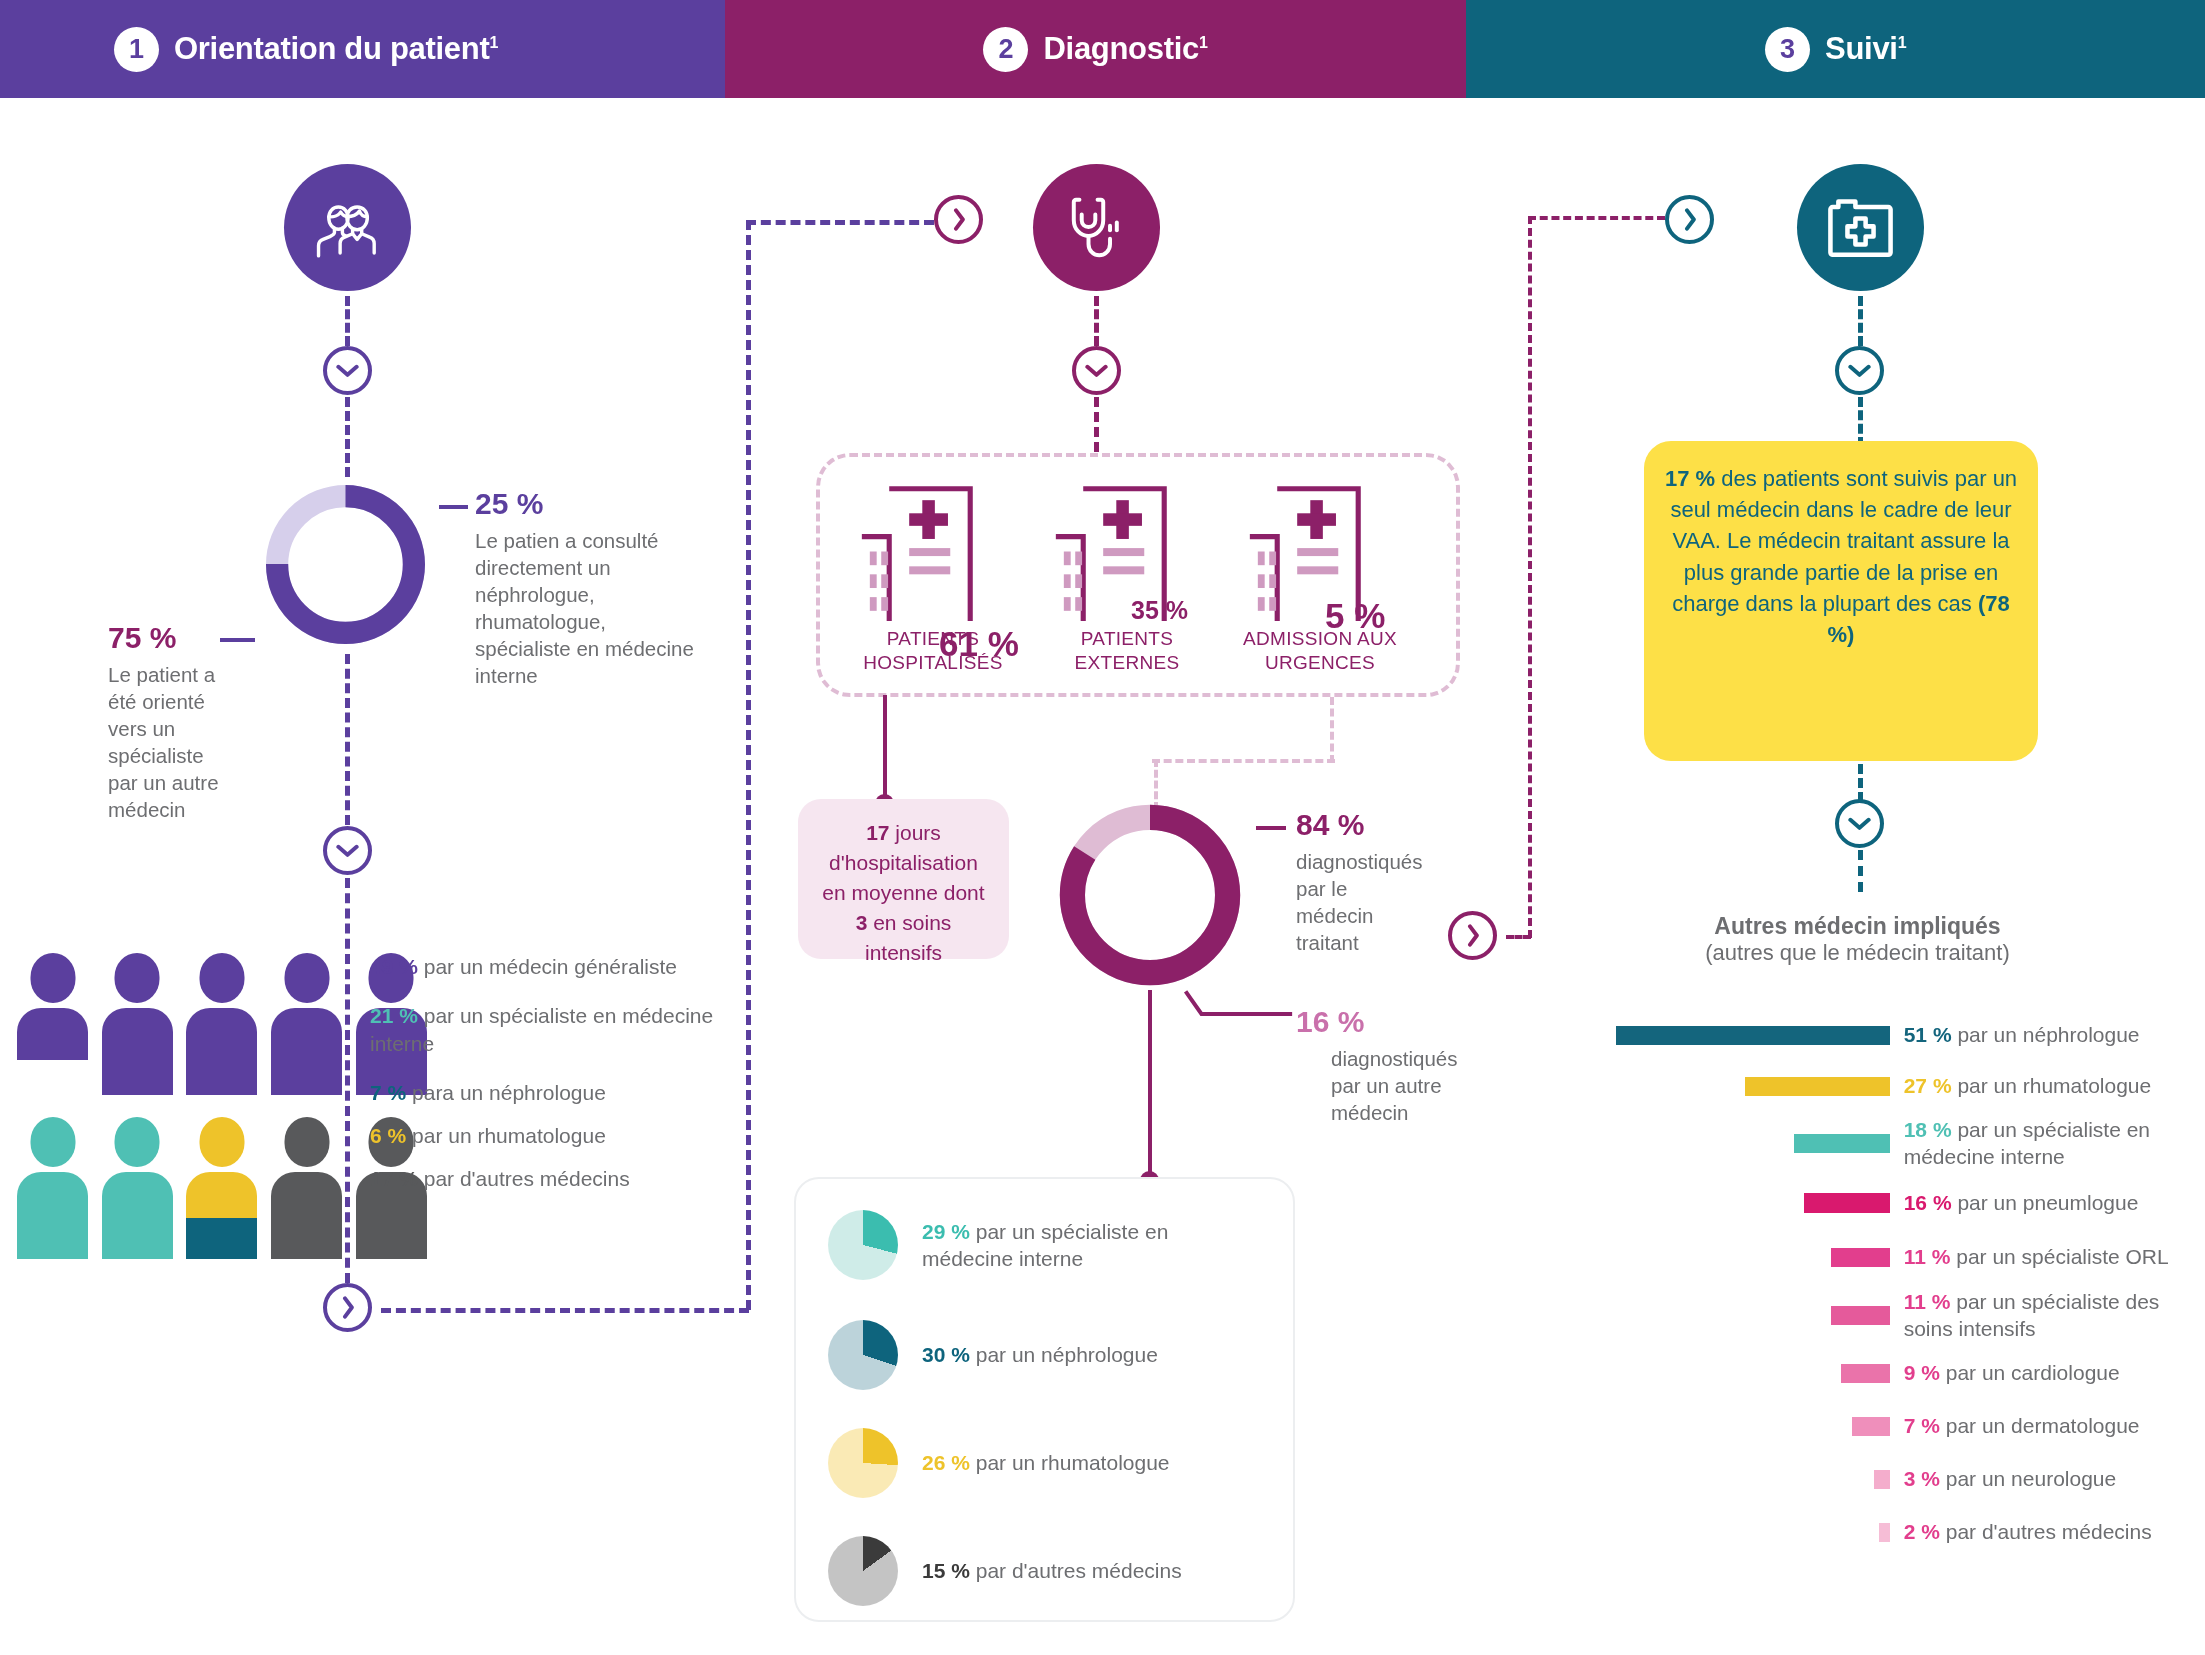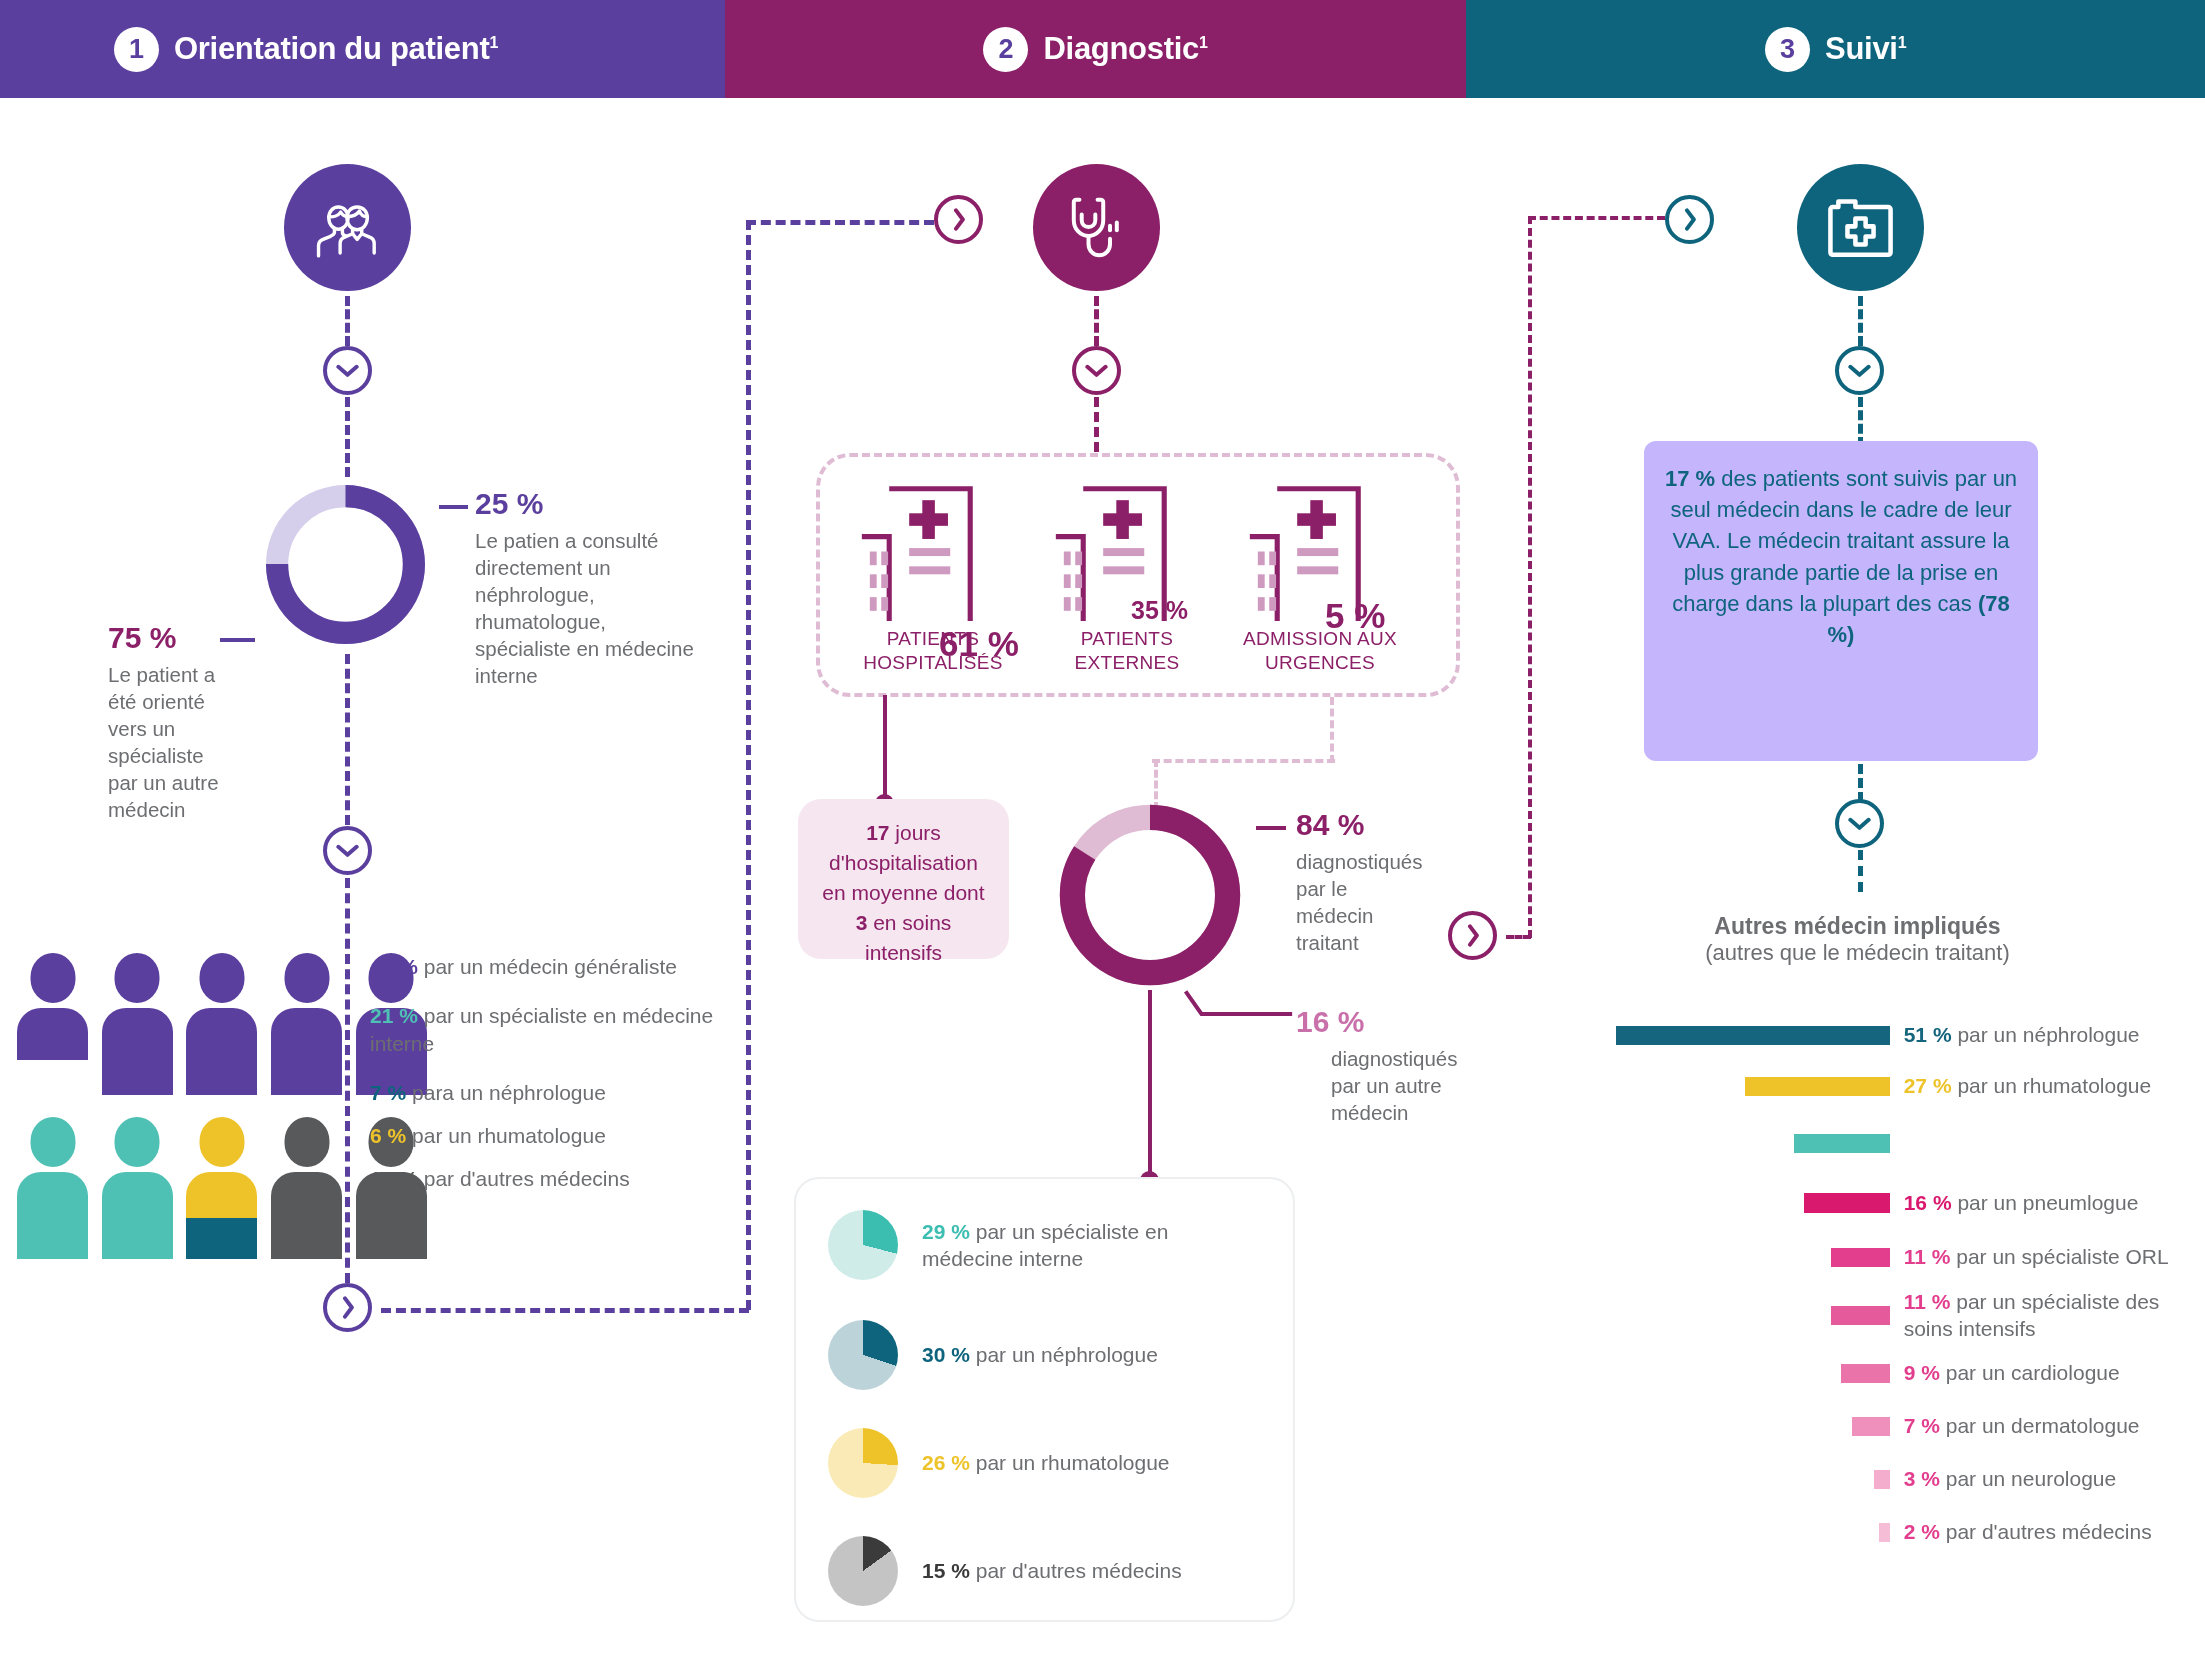--- a/index.html
+++ b/index.html
@@ -79,21 +79,21 @@
 
   
   .hosp-box { position:absolute; border:4.6px dashed #dfbcd4; border-radius:34px; }
   .hosp-label { position:absolute; text-align:center; color:#8c2068;
                 font-size:19px; line-height:1.26; letter-spacing:0.3px; }
 
   
   .card-pink { position:absolute; background:#f6e6f0; border-radius:23px;
                color:#8c2068; font-size:21px; line-height:1.42; text-align:center; padding:19.4px 17px; }
   .card-pink b { font-weight:bold; }
-  .card-teal { position:absolute; background:#c4b5fd; border-radius:12px;
+  .card-teal { position:absolute; background:#fde047; border-radius:27px;
                color:#0e647d; font-size:22px; line-height:1.42; text-align:center; padding:22px 19.4px; }
   .card-teal b { font-weight:bold; }
   .card-white { position:absolute; background:#fff; border:2.3px solid #eceef0; border-radius:25px; }
 
   
   .pielegend-row { position:absolute; display:flex; align-items:center; }
   .pie { width:70px; height:70px; border-radius:50%; flex:0 0 auto; }
   .pielegend-txt { font-size:21px; line-height:1.3; color:#6d6e71; margin-left:24px; }
   .pielegend-txt b { font-weight:bold; }
 
@@ -442,20 +442,21 @@
     <div class="bar-track">
         <div class="bar" style="width:145px; background:#eec32a;"></div>
       </div>
     <div class="bar-lab" style="width:297px;"><b style="color:#eec32a">27</b><b style="color:#eec32a"> % </b><span>par un rhumatologue</span></div>
   </div>
 
   <div class="bar-row" style="height:63px;">
     <div class="bar-track">
         <div class="bar" style="width:96px; background:#4fc0b4;"></div>
       </div>
+    <div class="bar-lab" style="width:297px;"><b style="color:#4fc0b4">18</b><b style="color:#4fc0b4"> % </b><span>par un spécialiste en médecine interne</span></div>
   </div>
 
   <div class="bar-row" style="height:56px;">
     <div class="bar-track">
         <div class="bar" style="width:86px; background:#d9196e;"></div>
       </div>
     <div class="bar-lab" style="width:297px;"><b style="color:#d9196e">16</b><b style="color:#d9196e"> % </b><span>par un pneumlogue</span></div>
   </div>
 
   <div class="bar-row" style="height:53px;">

